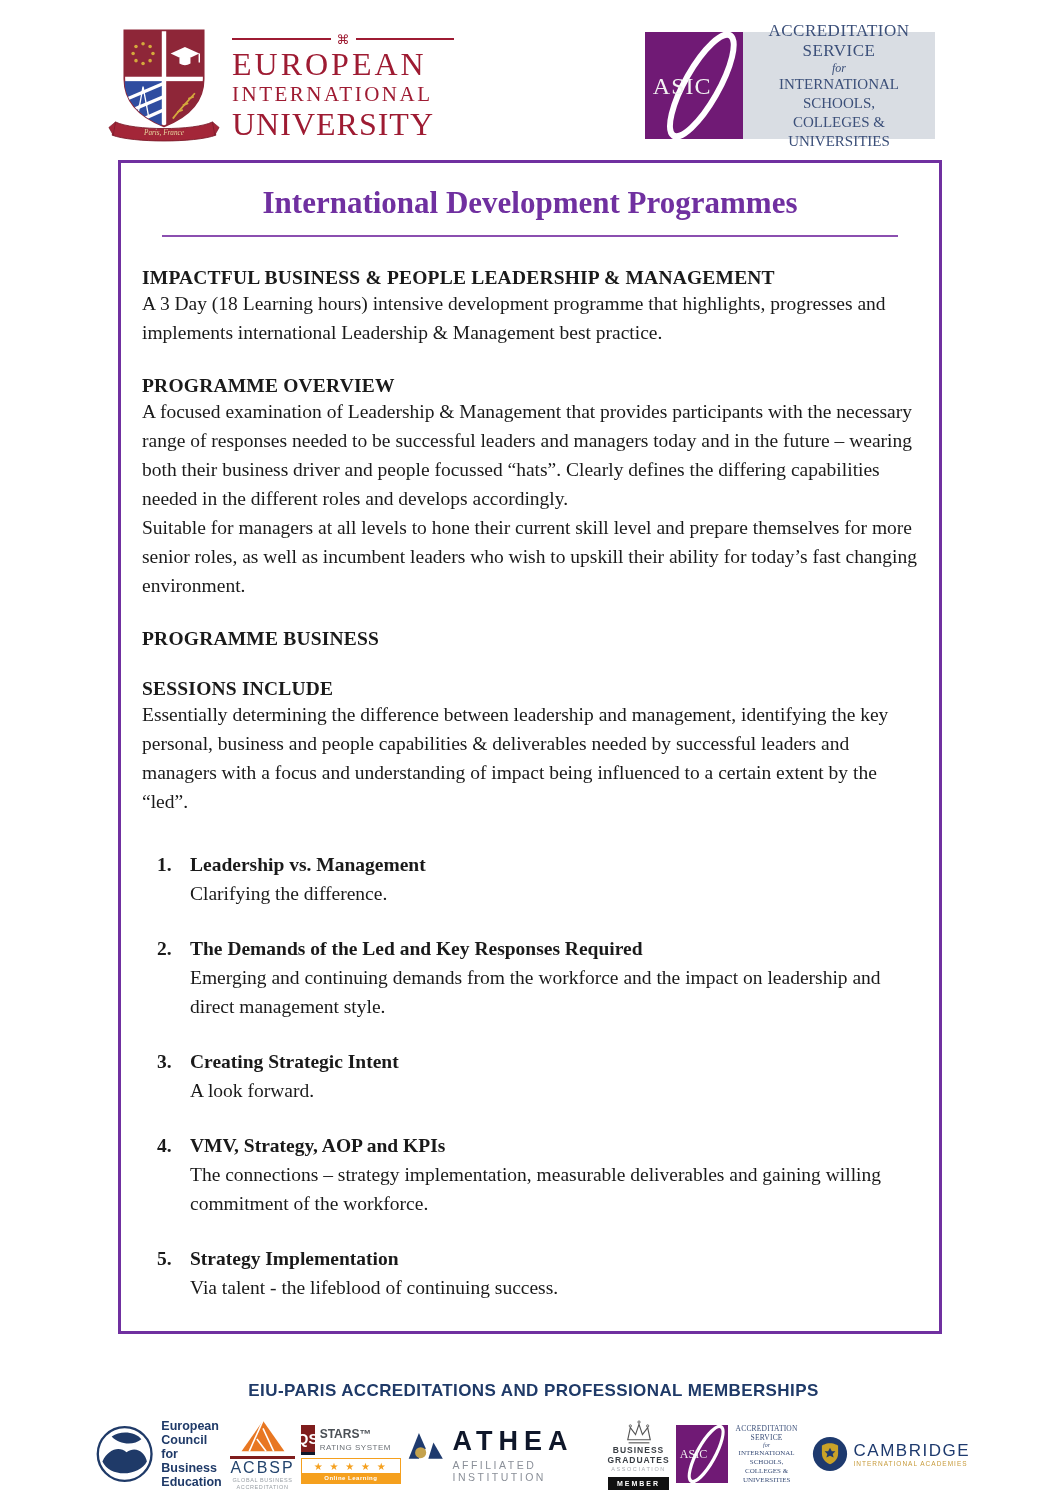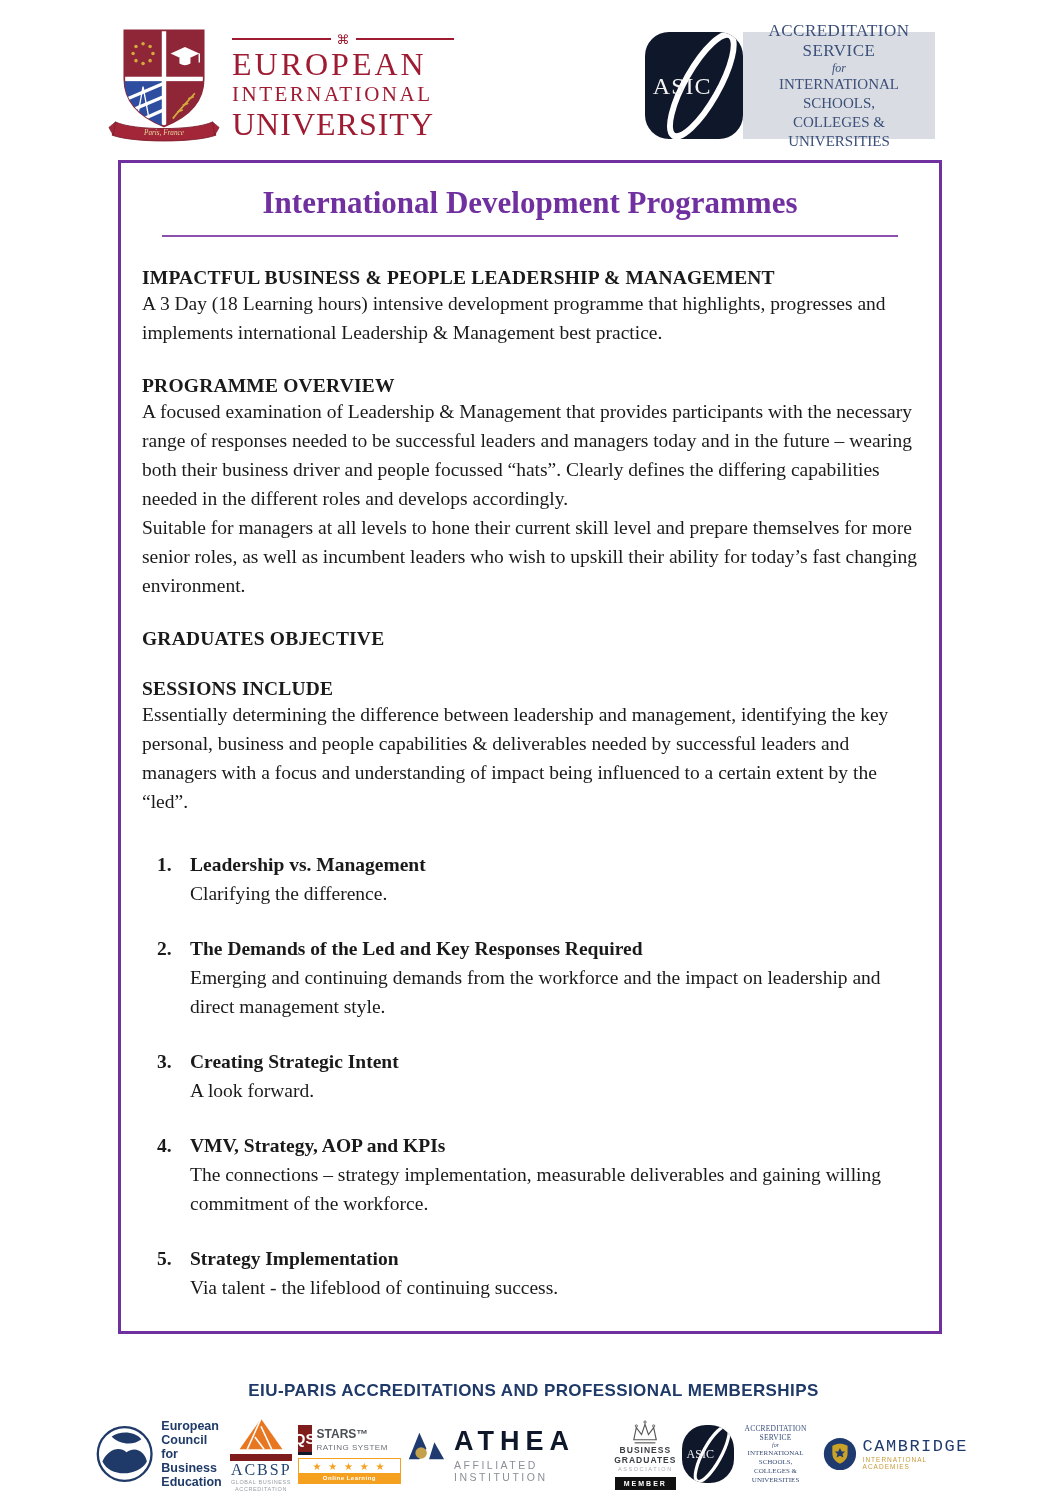--- a/index.html
+++ b/index.html
@@ -15,21 +15,21 @@
   .eiu-wordmark { width:222px; padding-top:6px; color:#9e1b32; font-family:"Liberation Serif", serif; }
   .eiu-ornament { display:flex; align-items:center; gap:6px; color:#9e1b32; height:14px; }
   .eiu-ornament .rule { flex:1; height:2px; background:#9e1b32; }
   .eiu-ornament .knot { font-size:13px; line-height:13px; }
   .eiu-l1 { font-size:32px; letter-spacing:3px; line-height:36px; }
   .eiu-l2 { font-size:21px; letter-spacing:2.5px; line-height:24px; }
   .eiu-l3 { font-size:32px; letter-spacing:1px; line-height:36px; }
 
   .asic-logo { display:flex; }
   .asic-logo.header-size { position:absolute; left:645px; top:32px; width:290px; height:107px; }
-  .asic-square { position:relative; background:#0f172a; overflow:hidden; flex:0 0 auto;border-radius:24px; }
+  .asic-square { position:relative; background:#701a75; overflow:hidden; flex:0 0 auto; }
   .header-size .asic-square { width:98px; height:107px; }
   .asic-square svg { position:absolute; inset:0; width:100%; height:100%; }
   .asic-abbr { position:absolute; left:8%; top:50%; transform:translateY(-50%); color:#f2f2f2; font-family:"Liberation Serif", serif; }
   .header-size .asic-abbr { font-size:24px; letter-spacing:1px; }
   .asic-text { flex:1; background:#d9dde3; color:#3b4f79; text-align:center;
                display:flex; flex-direction:column; justify-content:center; font-family:"Liberation Serif", serif; }
   .header-size .asic-line1 { font-size:17px; letter-spacing:0.5px; }
   .header-size .asic-line2 { font-size:12px; font-style:italic; line-height:14px; }
   .header-size .asic-line3, .header-size .asic-line4 { font-size:15px; line-height:19px; }
 
@@ -65,22 +65,22 @@
   .logo-row {
     position:absolute; top:1412px; left:95px; width:875px; height:84px;
     display:flex; align-items:center; justify-content:space-between; gap:6px;
     font-family:"Liberation Sans", sans-serif;
   }
 
   .ecbe { display:flex; align-items:center; gap:7px; }
   .ecbe-text { color:#1f3a68; font-weight:bold; font-size:12.5px; line-height:14px; }
 
   .acbsp { display:flex; flex-direction:column; align-items:center; width:72px; }
-  .acbsp-name { color:#24456e; font-family:Liberation Serif, serif; font-size:16px; letter-spacing:2px;
-                border-top:7px solid #7f1d1d; width:100%; text-align:right; margin-top:2px; }
+  .acbsp-name { color:#24456e; font-family:Liberation Sans, sans-serif; font-size:16px; letter-spacing:2px;
+                border-top:3px solid #7f1d1d; width:100%; text-align:right; margin-top:2px; }
   .acbsp-sub { color:#9aa0a6; font-size:5.5px; letter-spacing:0.6px; text-align:center; line-height:7px; }
 
   .qs { display:flex; flex-direction:column; width:122px; }
   .qs-top { display:flex; align-items:flex-start; gap:5px; }
   .qs-badge { width:14px; height:30px; background:#7f1d1d; color:#fff; font-weight:bold; font-size:15px;
               display:flex; align-items:center; justify-content:center; border-bottom:3px solid #0f172a; }
   .qs-name { color:#4a4f55; font-weight:bold; font-size:12px; line-height:18px; }
   .qs-sub { color:#6b7076; font-size:8px; letter-spacing:0.5px; }
   .qs-stars-box { border:1px solid #f5a01e; margin-top:3px; }
   .qs-stars { color:#f5a01e; font-size:10px; text-align:center; letter-spacing:2px; padding:2px 0 1px 0; }
@@ -98,21 +98,21 @@
 
   .asic-logo.footer-size { width:158px; height:58px; }
   .footer-size .asic-square { width:52px; height:58px; }
   .footer-size .asic-abbr { font-size:12px; }
   .footer-size .asic-text { background:transparent; color:#3b4f79; }
   .footer-size .asic-line1 { font-size:7.5px; letter-spacing:0.2px; }
   .footer-size .asic-line2 { font-size:6px; font-style:italic; line-height:7px; }
   .footer-size .asic-line3, .footer-size .asic-line4 { font-size:7px; line-height:9px; }
 
   .cambridge { display:flex; align-items:center; gap:6px; }
-  .cam-name { color:#1e3a6e; font-family:Liberation Mono, monospace; font-size:17px; letter-spacing:1.5px; line-height:18px; }
+  .cam-name { color:#1e3a6e; font-family:Liberation Sans, sans-serif; font-size:17px; letter-spacing:1.5px; line-height:18px; }
   .cam-sub { color:#c79b3b; font-size:6.5px; letter-spacing:1px; }
 </style>
 </head>
 <body>
 
 <div class="eiu-logo">
   <svg class="eiu-crest" viewBox="0 0 100 107">
     <defs>
       <clipPath id="shieldClip">
         <path d="M14,4 H86 V48 C86,71 68,84 50,91 C32,84 14,71 14,48 Z"></path>
@@ -190,21 +190,21 @@
   <h1 class="doc-title">International Development Programmes</h1>
   <div class="title-rule"></div>
 
   <h2 class="section-heading first">IMPACTFUL BUSINESS &amp; PEOPLE LEADERSHIP &amp; MANAGEMENT</h2>
   <p class="body-par">A 3 Day (18 Learning hours) intensive development programme that highlights, progresses and implements international Leadership &amp; Management best practice.</p>
 
   <h2 class="section-heading">PROGRAMME OVERVIEW</h2>
   <p class="body-par">A focused examination of Leadership &amp; Management that provides participants with the necessary range of responses needed to be successful leaders and managers today and in the future – wearing both their business driver and people focussed “hats”. Clearly defines the differing capabilities needed in the different roles and develops accordingly.</p>
   <p class="body-par">Suitable for managers at all levels to hone their current skill level and prepare themselves for more senior roles, as well as incumbent leaders who wish to upskill their ability for today’s fast changing environment.</p>
 
-  <h2 class="section-heading">GRADUATES OBJECTIVE</h2>
+  <h2 class="section-heading">PROGRAMME BUSINESS</h2>
 
   <h2 class="section-heading">SESSIONS INCLUDE</h2>
   <p class="body-par">Essentially determining the difference between leadership and management, identifying the key personal, business and people capabilities &amp; deliverables needed by successful leaders and managers with a focus and understanding of impact being influenced to a certain extent by the “led”.</p>
 
   <div class="session-list">
     <div class="list-item">
       <div class="li-num">1.</div>
       <div class="li-body">
         <div class="li-title">Leadership vs. Management</div>
         <div class="li-desc">Clarifying the difference.</div>

